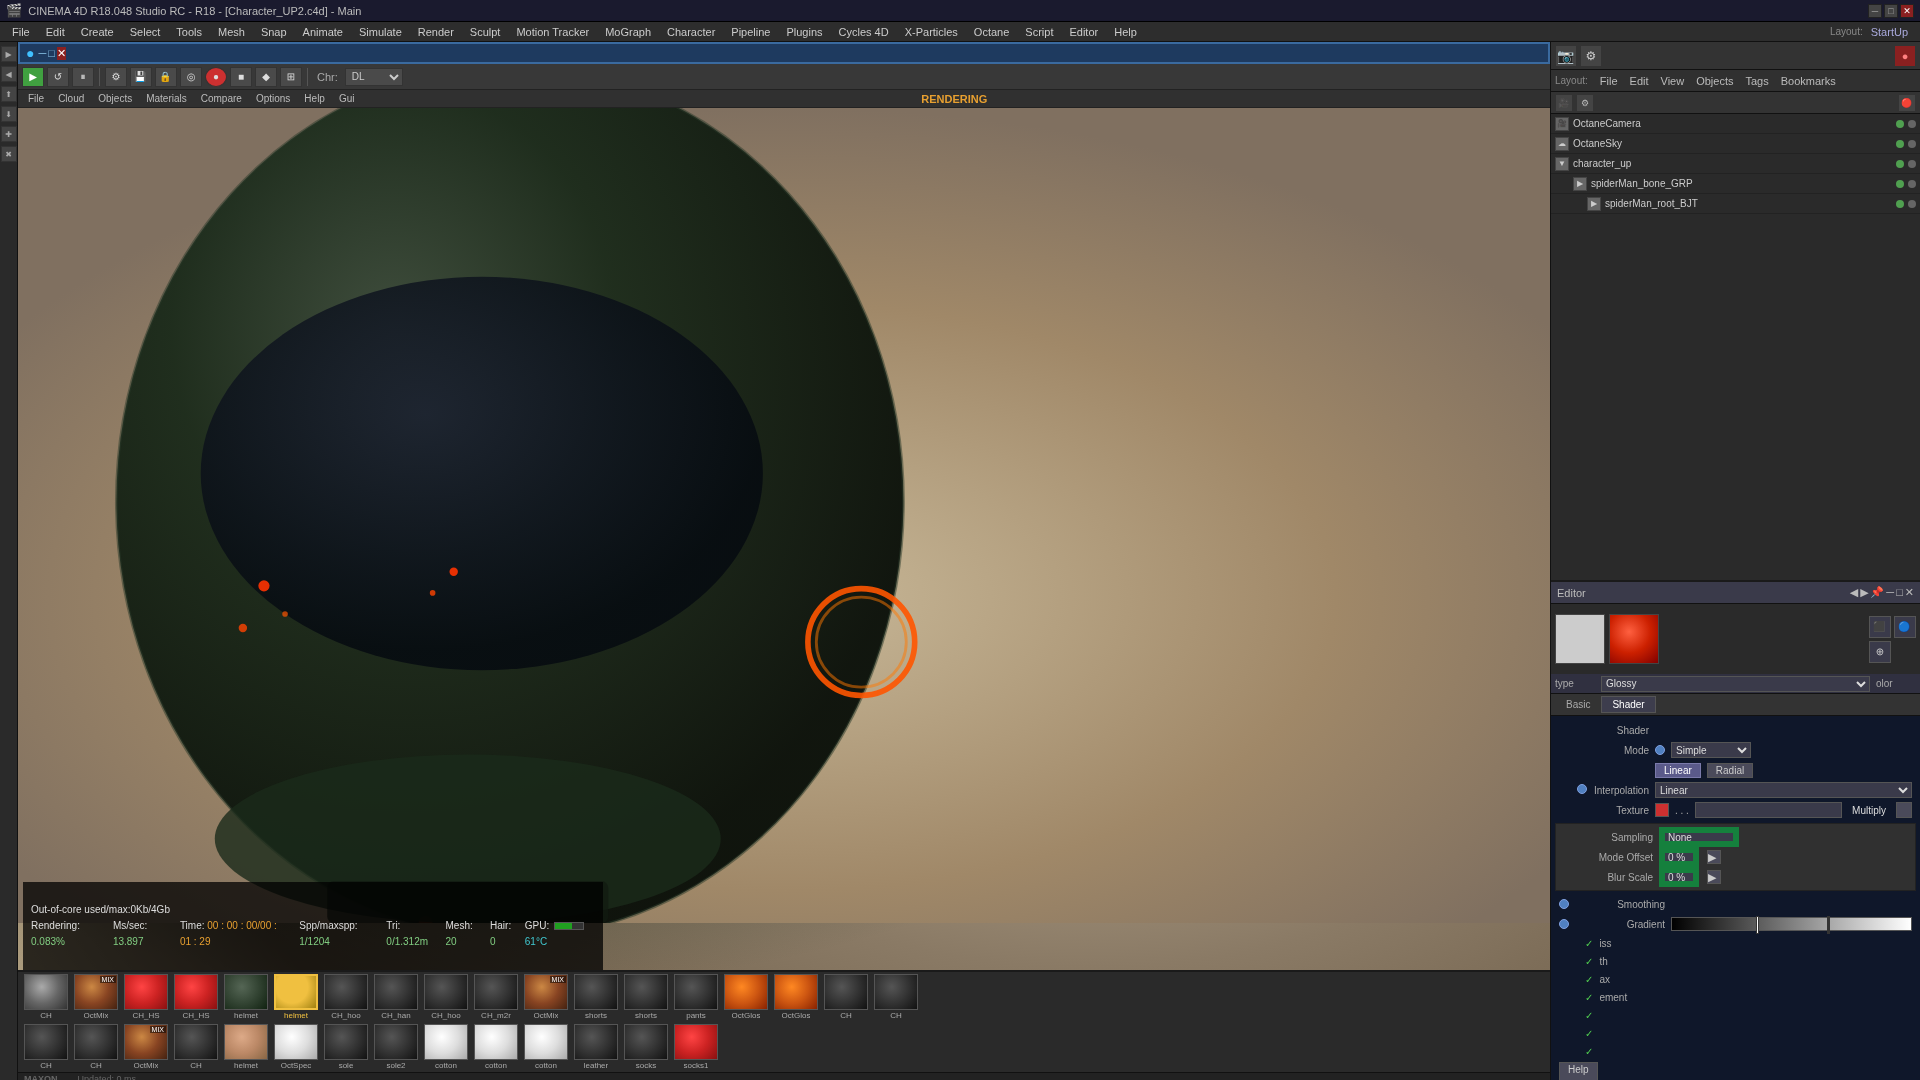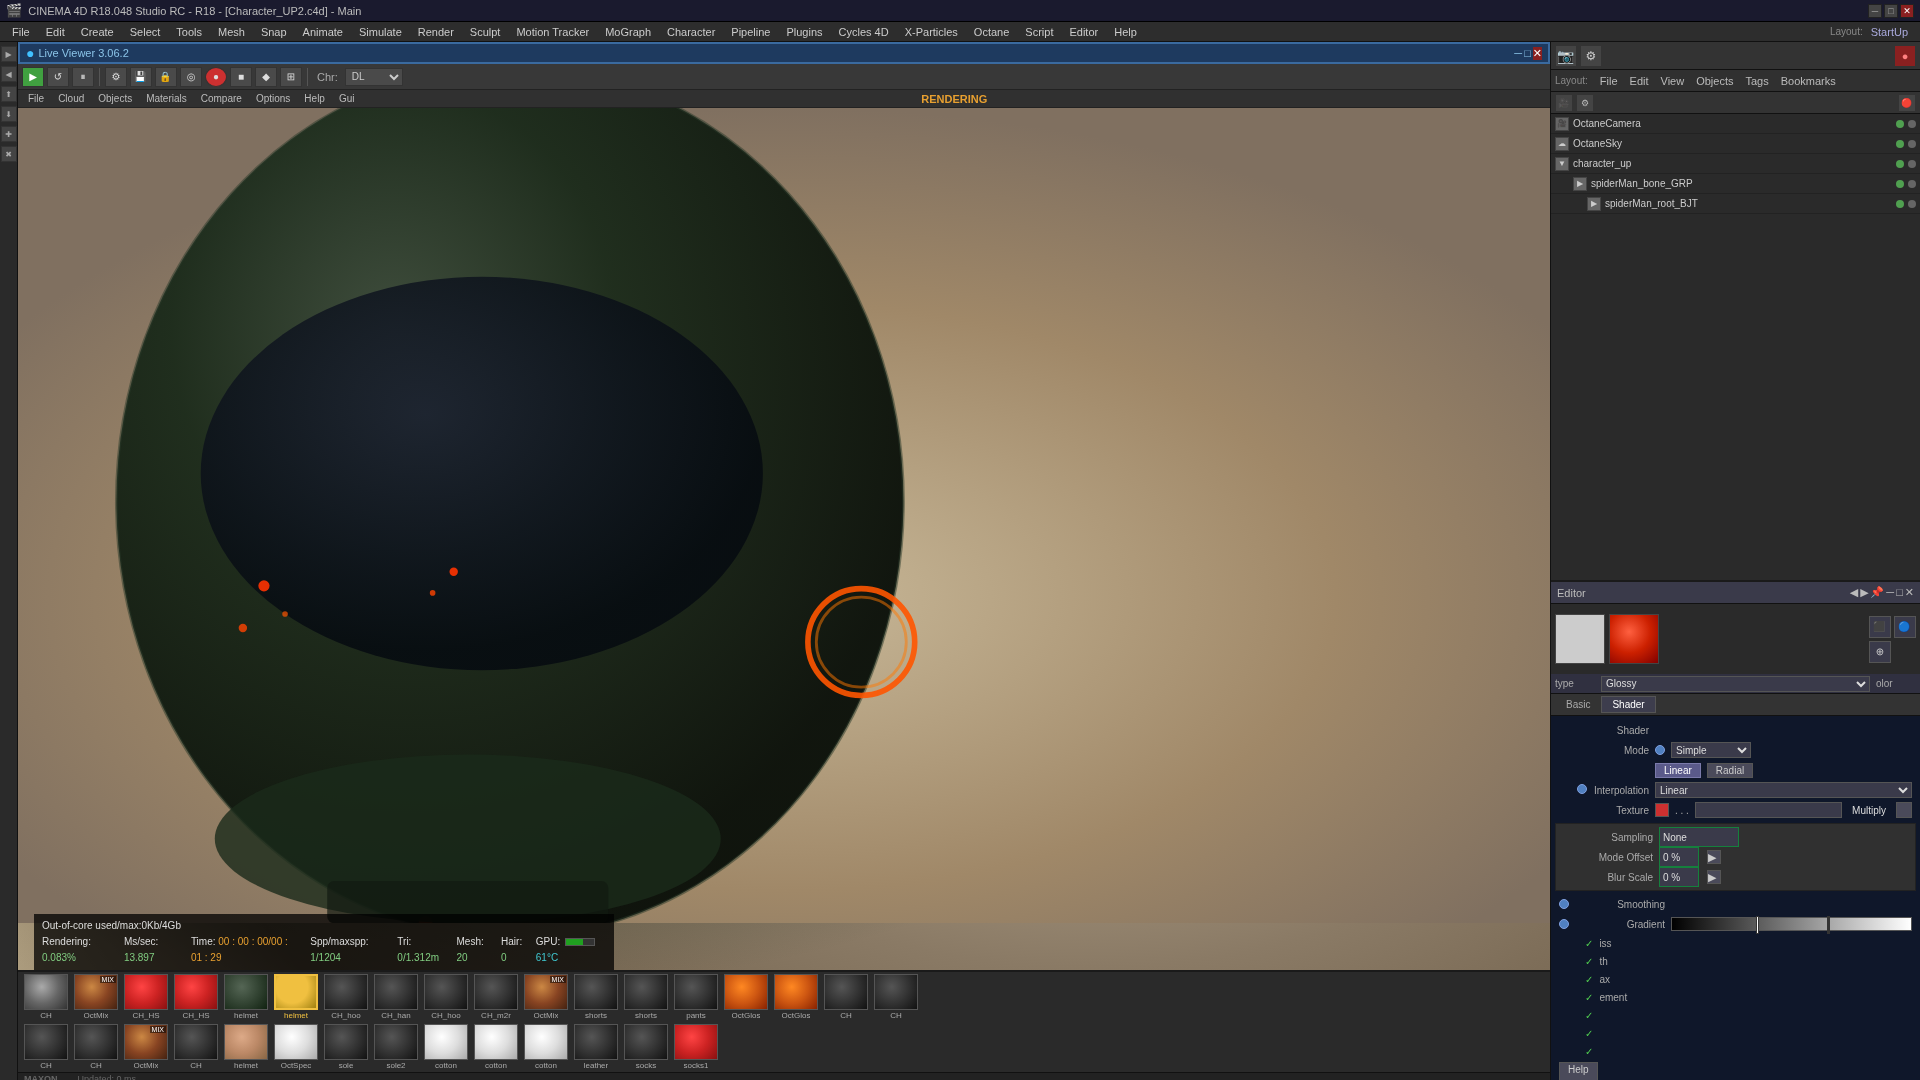--- a/index.html
+++ b/index.html
@@ -153,25 +153,25 @@
       background: 
         radial-gradient(ellipse at 30% 60%, #2a3a2a 0%, transparent 50%),
         radial-gradient(ellipse at 70% 70%, #b8a890 0%, #8a7a65 30%, #6a5a45 60%, transparent 80%),
         linear-gradient(180deg, #5a7a6a 0%, #8a9a8a 30%, #c8b898 60%, #b8a888 100%);
       position: relative;
     }
 
     
     #status-overlay {
       position: absolute;
-      bottom: 0; left: 16px;
+      bottom: 0; left: 5px;
       background: rgba(0,0,0,0.75);
       color: #ddd;
       font-size: 10px;
-      padding: 4px 8px;
+      padding: 20px 8px;
       line-height: 1.6;
       width: 580px;
     }
     .status-line { display: flex; gap: 10px; }
     .status-green { color: #80cc80; }
     .status-orange { color: #e8a030; }
     .status-cyan { color: #40c8d0; }
     .gpu-bar {
       display: inline-block; width: 30px; height: 8px;
       background: linear-gradient(90deg, #20a020 0%, #20a020 60%, #333 60%);
@@ -350,21 +350,21 @@
     }
     .prop-btn.active-tab {
       background: #5a5a8a;
       border-color: #7a7aaa;
       color: #fff;
     }
     .prop-input {
       flex: 1;
       height: 20px;
       background: #3a3a4a;
-      border: 1px solid #15803d;
+      border: 6px solid #15803d;
       color: #ddd;
       font-size: 10px;
       padding: 0 3px;
     }
     .prop-select {
       flex: 1;
       height: 16px;
       background: #3a3a4a;
       border: 1px solid #555;
       color: #ddd;
@@ -515,21 +515,20 @@
     <div class="sidebar-icon">⬆</div>
     <div class="sidebar-icon">⬇</div>
     <div class="sidebar-icon">✚</div>
     <div class="sidebar-icon">✖</div>
   </div>
 
   <div id="viewer-container">
 
     <div id="viewer-titlebar">
       <span style="font-size:14px; margin-right:4px; color:#40c0ff;">●</span>
-      <span class="vt-title">Live Viewer 3.06.2</span>
       <div class="vt-controls">
         <div class="win-btn">─</div>
         <div class="win-btn">□</div>
         <div class="win-btn" style="background:#8a2020; color:#fff;">✕</div>
       </div>
     </div>
 
     <div id="viewer-toolbar">
       <div class="toolbar-btn active" style="background:#40a040; color:#fff;">▶</div>
       <div class="toolbar-btn">↺</div>

